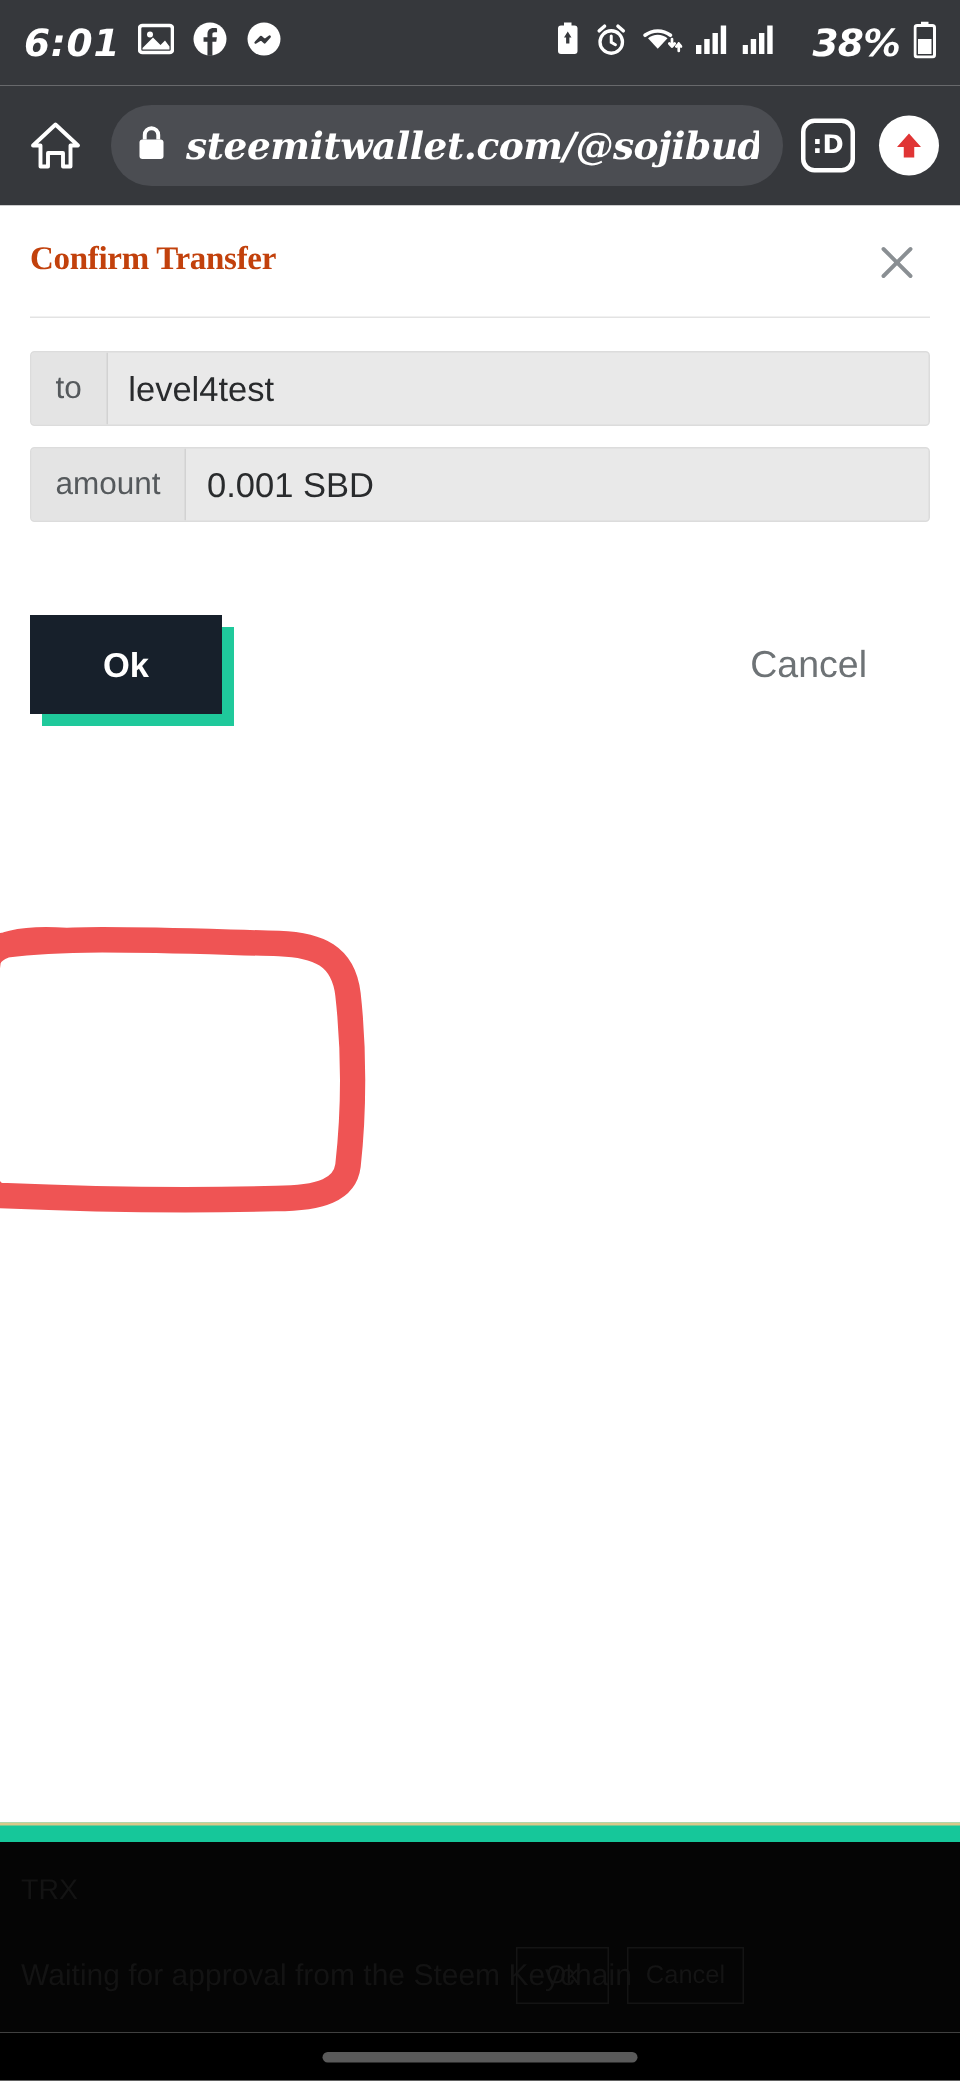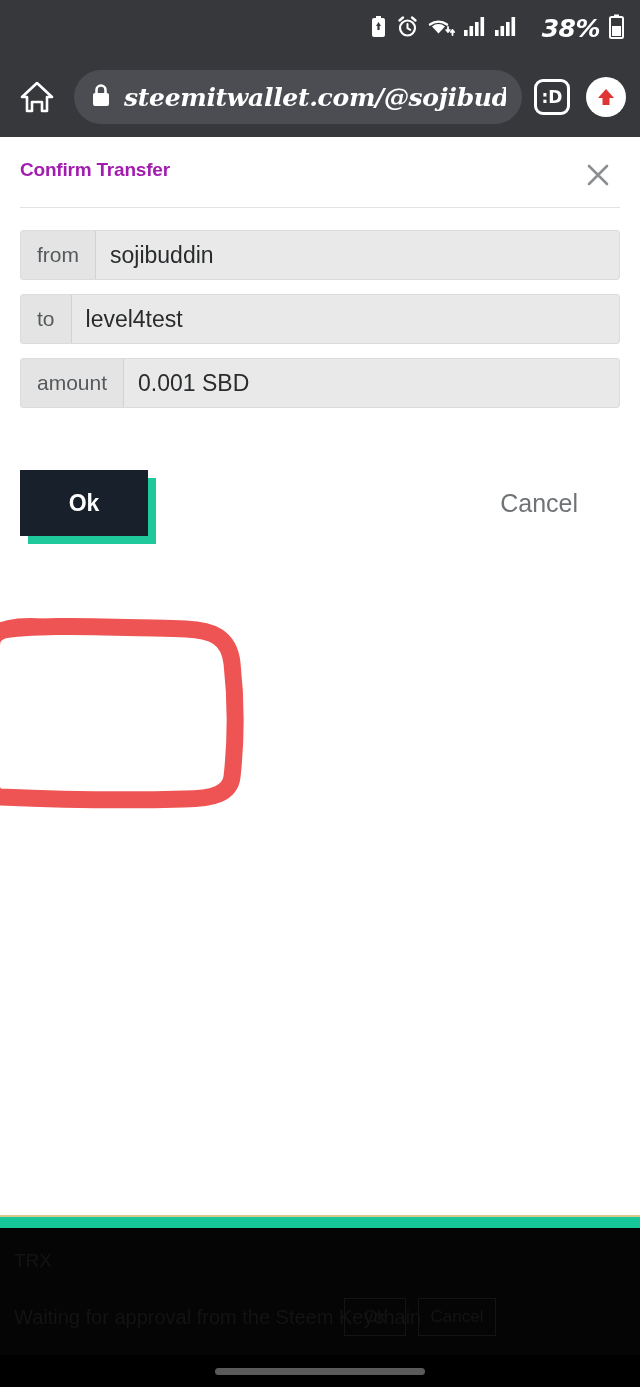--- a/index.html
+++ b/index.html
@@ -73,22 +73,22 @@
   
   #page {
     position: absolute; top: 137px; left: 0;
     width: 640px; height: 1080px;
     background: #ffffff;
   }
   #dialog-head {
     position: relative; padding: 22px 20px 0 20px;
   }
   #dialog-title {
-    font-size: 19px; font-weight: 700; color: #a21caf;
-    font-family: Liberation Sans, sans-serif;
+    font-size: 22px; font-weight: 700; color: #c2410c;
+    font-family: Liberation Serif, serif;
     letter-spacing: -0.2px;
   }
   #close-btn {
     position: absolute; top: 18px; right: 22px;
     width: 40px; height: 40px;
     display: flex; align-items: center; justify-content: center;
     cursor: pointer;
   }
   #head-divider {
     margin: 26px 20px 0 20px; height: 1px; background: #e3e3e3;
@@ -196,20 +196,45 @@
   #gesture-pill {
     width: 210px; height: 7px; border-radius: 4px; background: #5a5a5a;
   }
 </style>
 </head>
 <body>
 
 <div id="screen">
 
   <div id="status-bar">
+    <div id="status-left">
+      <span class="sb-time">6:01</span>
+
+      <span class="sb-ico">
+        <svg width="24" height="22" viewBox="0 0 24 22">
+          <rect x="1" y="2" width="22" height="18" rx="2" fill="none" stroke="#fff" stroke-width="2.4"></rect>
+          <circle cx="8" cy="8" r="2" fill="#fff"></circle>
+          <path d="M3 17 L10 10 L15 15 L18 12 L21 16 L21 18 L3 18 Z" fill="#fff"></path>
+        </svg>
+      </span>
+
+      <span class="sb-ico">
+        <svg width="24" height="24" viewBox="0 0 24 24">
+          <circle cx="12" cy="12" r="11" fill="#fff"></circle>
+          <path d="M13.6 23.2V13.9h2.6l0.4-3h-3V9c0-0.9 0.3-1.5 1.5-1.5h1.6V4.8c-0.3 0-1.3-0.1-2.4-0.1-2.4 0-4 1.5-4 4.1v2.1H7.7v3h2.6v9.3z" fill="#36383c"></path>
+        </svg>
+      </span>
+
+      <span class="sb-ico">
+        <svg width="24" height="24" viewBox="0 0 24 24">
+          <circle cx="12" cy="12" r="11" fill="#fff"></circle>
+          <path d="M6.4 14.4L10 10.6l2.4 2.2 3.4-2.4-3.4 3.9-2.4-2.2z" fill="#36383c" stroke="#36383c" stroke-width="1.6" stroke-linejoin="round"></path>
+        </svg>
+      </span>
+    </div>
 
     <div id="status-right">
       <span class="sb-ico">
         <svg width="17" height="24" viewBox="0 0 17 24">
           <rect x="2" y="3" width="13" height="19" rx="2" fill="#fff"></rect>
           <rect x="6" y="1" width="5" height="3" fill="#fff"></rect>
           <path d="M8.5 7 L11 11 H9.6 v4 H7.4 v-4 H6 Z" fill="#36383c"></path>
         </svg>
       </span>
 
@@ -295,24 +320,20 @@
       <div id="close-btn">
         <svg width="26" height="26" viewBox="0 0 26 26">
           <path d="M4 4 L22 22 M22 4 L4 22" stroke="#8a8f93" stroke-width="2.6" stroke-linecap="round"></path>
         </svg>
       </div>
     </div>
     <div id="head-divider"></div>
 
     <div id="fields">
 
-      <div class="field-row">
-        <div class="field-label">from</div>
-        <div class="field-value">sojibuddin</div>
-      </div>
 
       <div class="field-row">
         <div class="field-label">to</div>
         <div class="field-value">level4test</div>
       </div>
 
       <div class="field-row">
         <div class="field-label">amount</div>
         <div class="field-value">0.001 SBD</div>
       </div>

